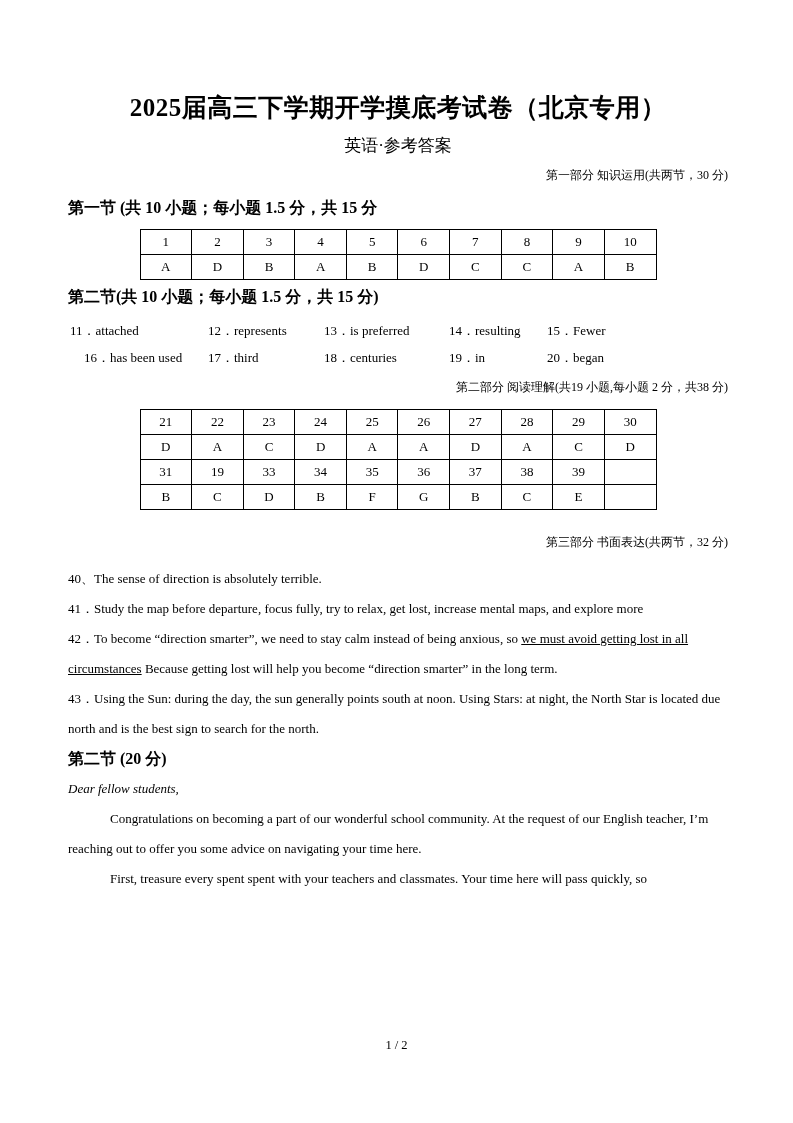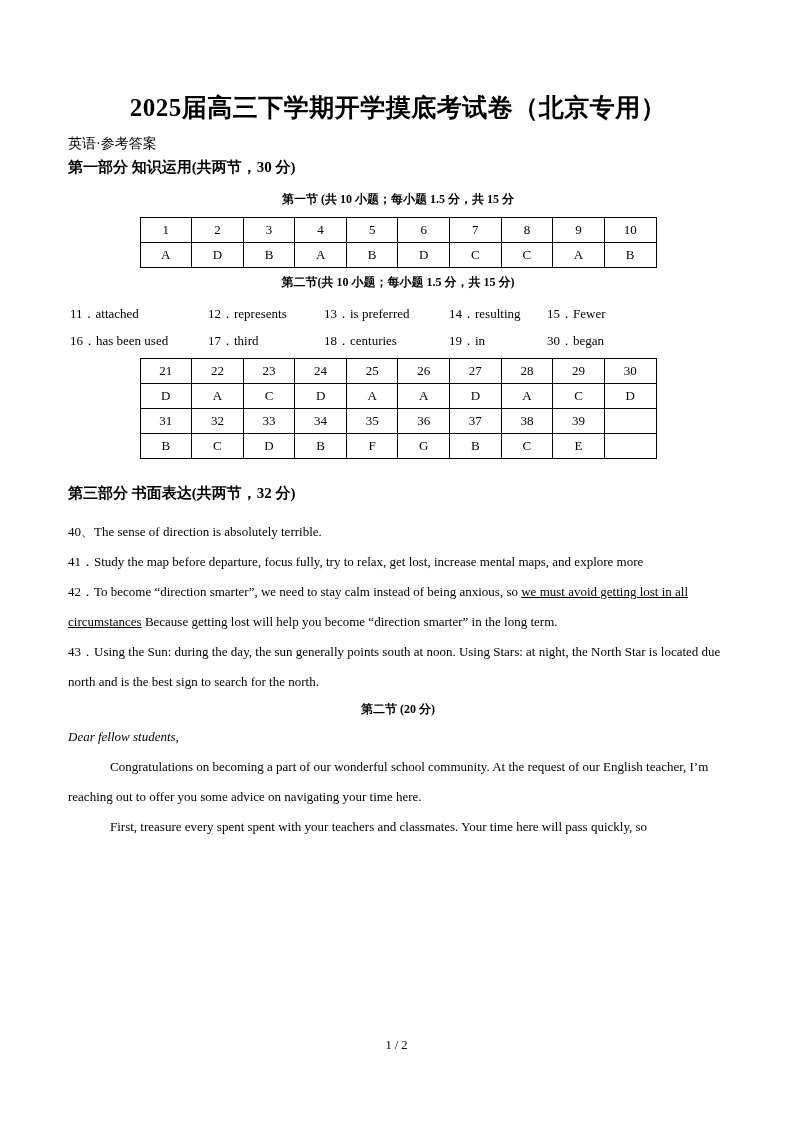--- a/index.html
+++ b/index.html
@@ -36,37 +36,38 @@
   .doc-title {
     text-align: center;
     font-size: 25px;
     font-weight: bold;
     letter-spacing: 0.5px;
     line-height: 1.25;
     margin: 0 0 12px 0;
     font-family: "Liberation Serif", "DejaVu Serif", serif;
   }
   .doc-subtitle {
-    font-size: 14px;
+    text-align: center;
+    font-size: 17px;
     font-weight: normal;
     line-height: 1.3;
-    margin: 0 0 4px 0;
+    margin: 0 0 10px 0;
   }
 
   .part-heading {
-    text-align: left;
-    font-size: 15px;
-    font-weight: bold;
+    text-align: right;
+    font-size: 12px;
+    font-weight: normal;
     margin: 0 0 13px 0;
     line-height: 1.4;
   }
 
   .section-heading {
-    text-align: center;
-    font-size: 12px;
+    text-align: left;
+    font-size: 16px;
     font-weight: bold;
     margin: 0 0 9px 0;
     line-height: 1.4;
   }
 
   
   .answer-table {
     border-collapse: collapse;
     margin: 0 auto 6px auto;
     width: 517px;
@@ -178,28 +179,29 @@
 
     <div class="fill-grid">
       <div class="fill-row">
         <span class="fill-item" style="left:2px;">11．attached</span>
         <span class="fill-item" style="left:140px;">12．represents</span>
         <span class="fill-item" style="left:256px;">13．is preferred</span>
         <span class="fill-item" style="left:381px;">14．resulting</span>
         <span class="fill-item" style="left:479px;">15．Fewer</span>
       </div>
       <div class="fill-row">
-        <span class="fill-item" style="left:2px;">16．has been used</span>
+        <span class="fill-item" style="left:16px;">16．has been used</span>
         <span class="fill-item" style="left:140px;">17．third</span>
         <span class="fill-item" style="left:256px;">18．centuries</span>
         <span class="fill-item" style="left:381px;">19．in</span>
-        <span class="fill-item" style="left:479px;">30．began</span>
+        <span class="fill-item" style="left:479px;">20．began</span>
       </div>
     </div>
 
+    <div class="part-heading" style="margin-top:8px;">第二部分 阅读理解(共19 小题,每小题 2 分，共38 分)</div>
 
     <div class="table-wrap">
       <table class="answer-table">
         <tbody>
           <tr>
             <td class="num">21</td>
             <td class="num">22</td>
             <td class="num">23</td>
             <td class="num">24</td>
             <td class="num">25</td>
@@ -216,21 +218,21 @@
             <td class="ans">D</td>
             <td class="ans">A</td>
             <td class="ans">A</td>
             <td class="ans">D</td>
             <td class="ans">A</td>
             <td class="ans">C</td>
             <td class="ans">D</td>
           </tr>
           <tr>
             <td class="num">31</td>
-            <td class="num">32</td>
+            <td class="num">19</td>
             <td class="num">33</td>
             <td class="num">34</td>
             <td class="num">35</td>
             <td class="num">36</td>
             <td class="num">37</td>
             <td class="num">38</td>
             <td class="num">39</td>
             <td class="num empty"></td>
           </tr>
           <tr>

